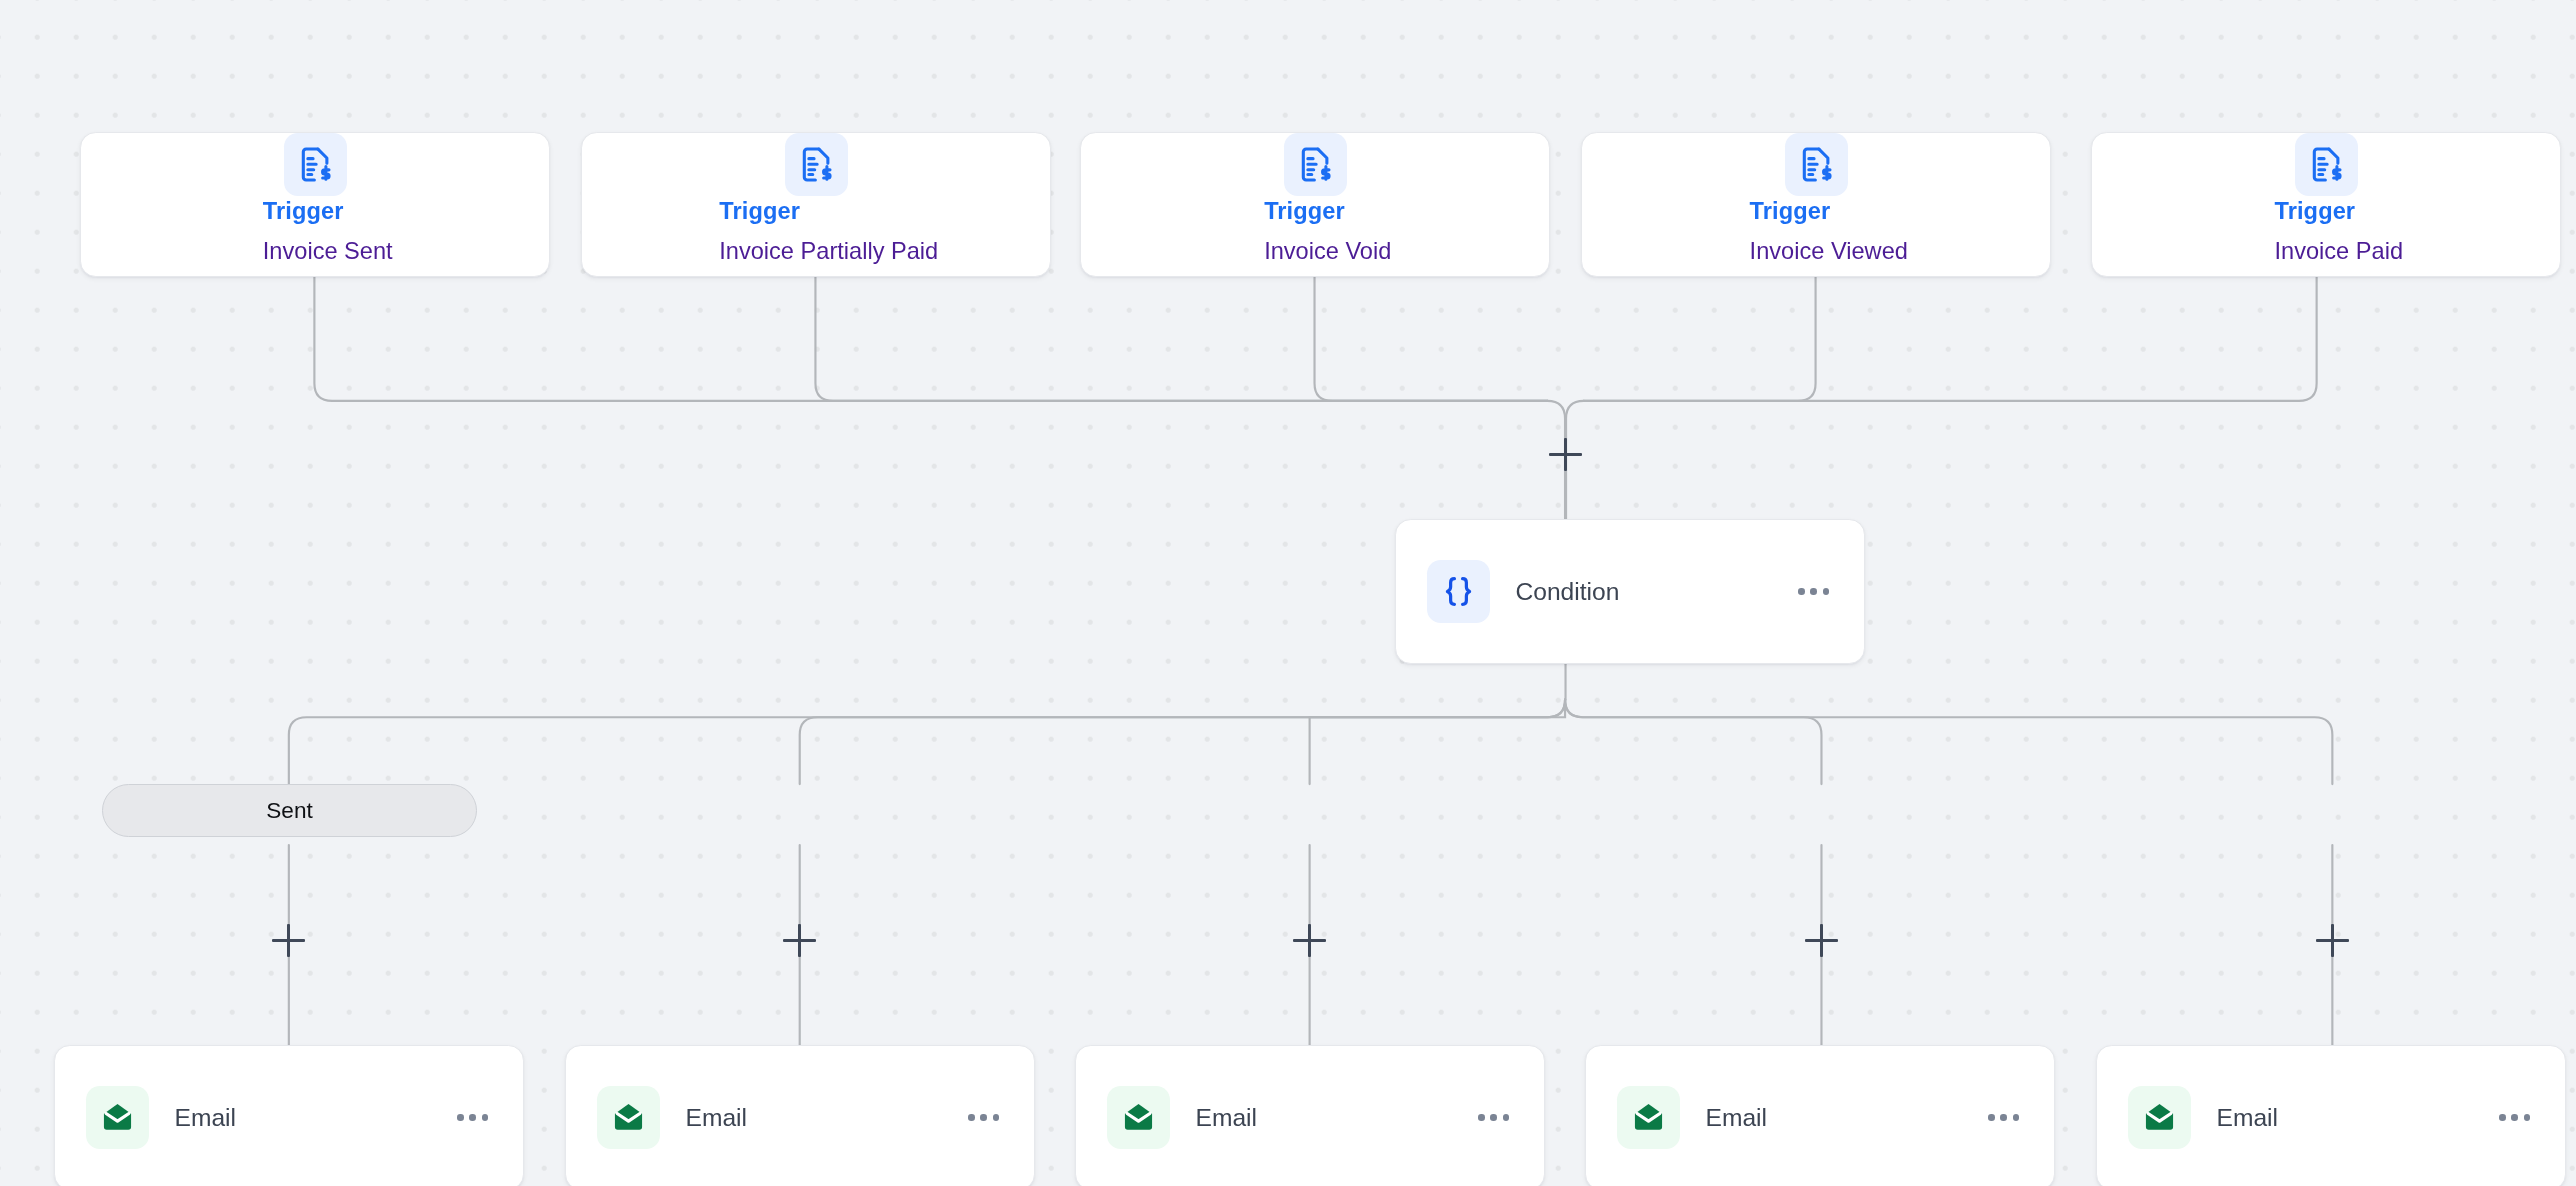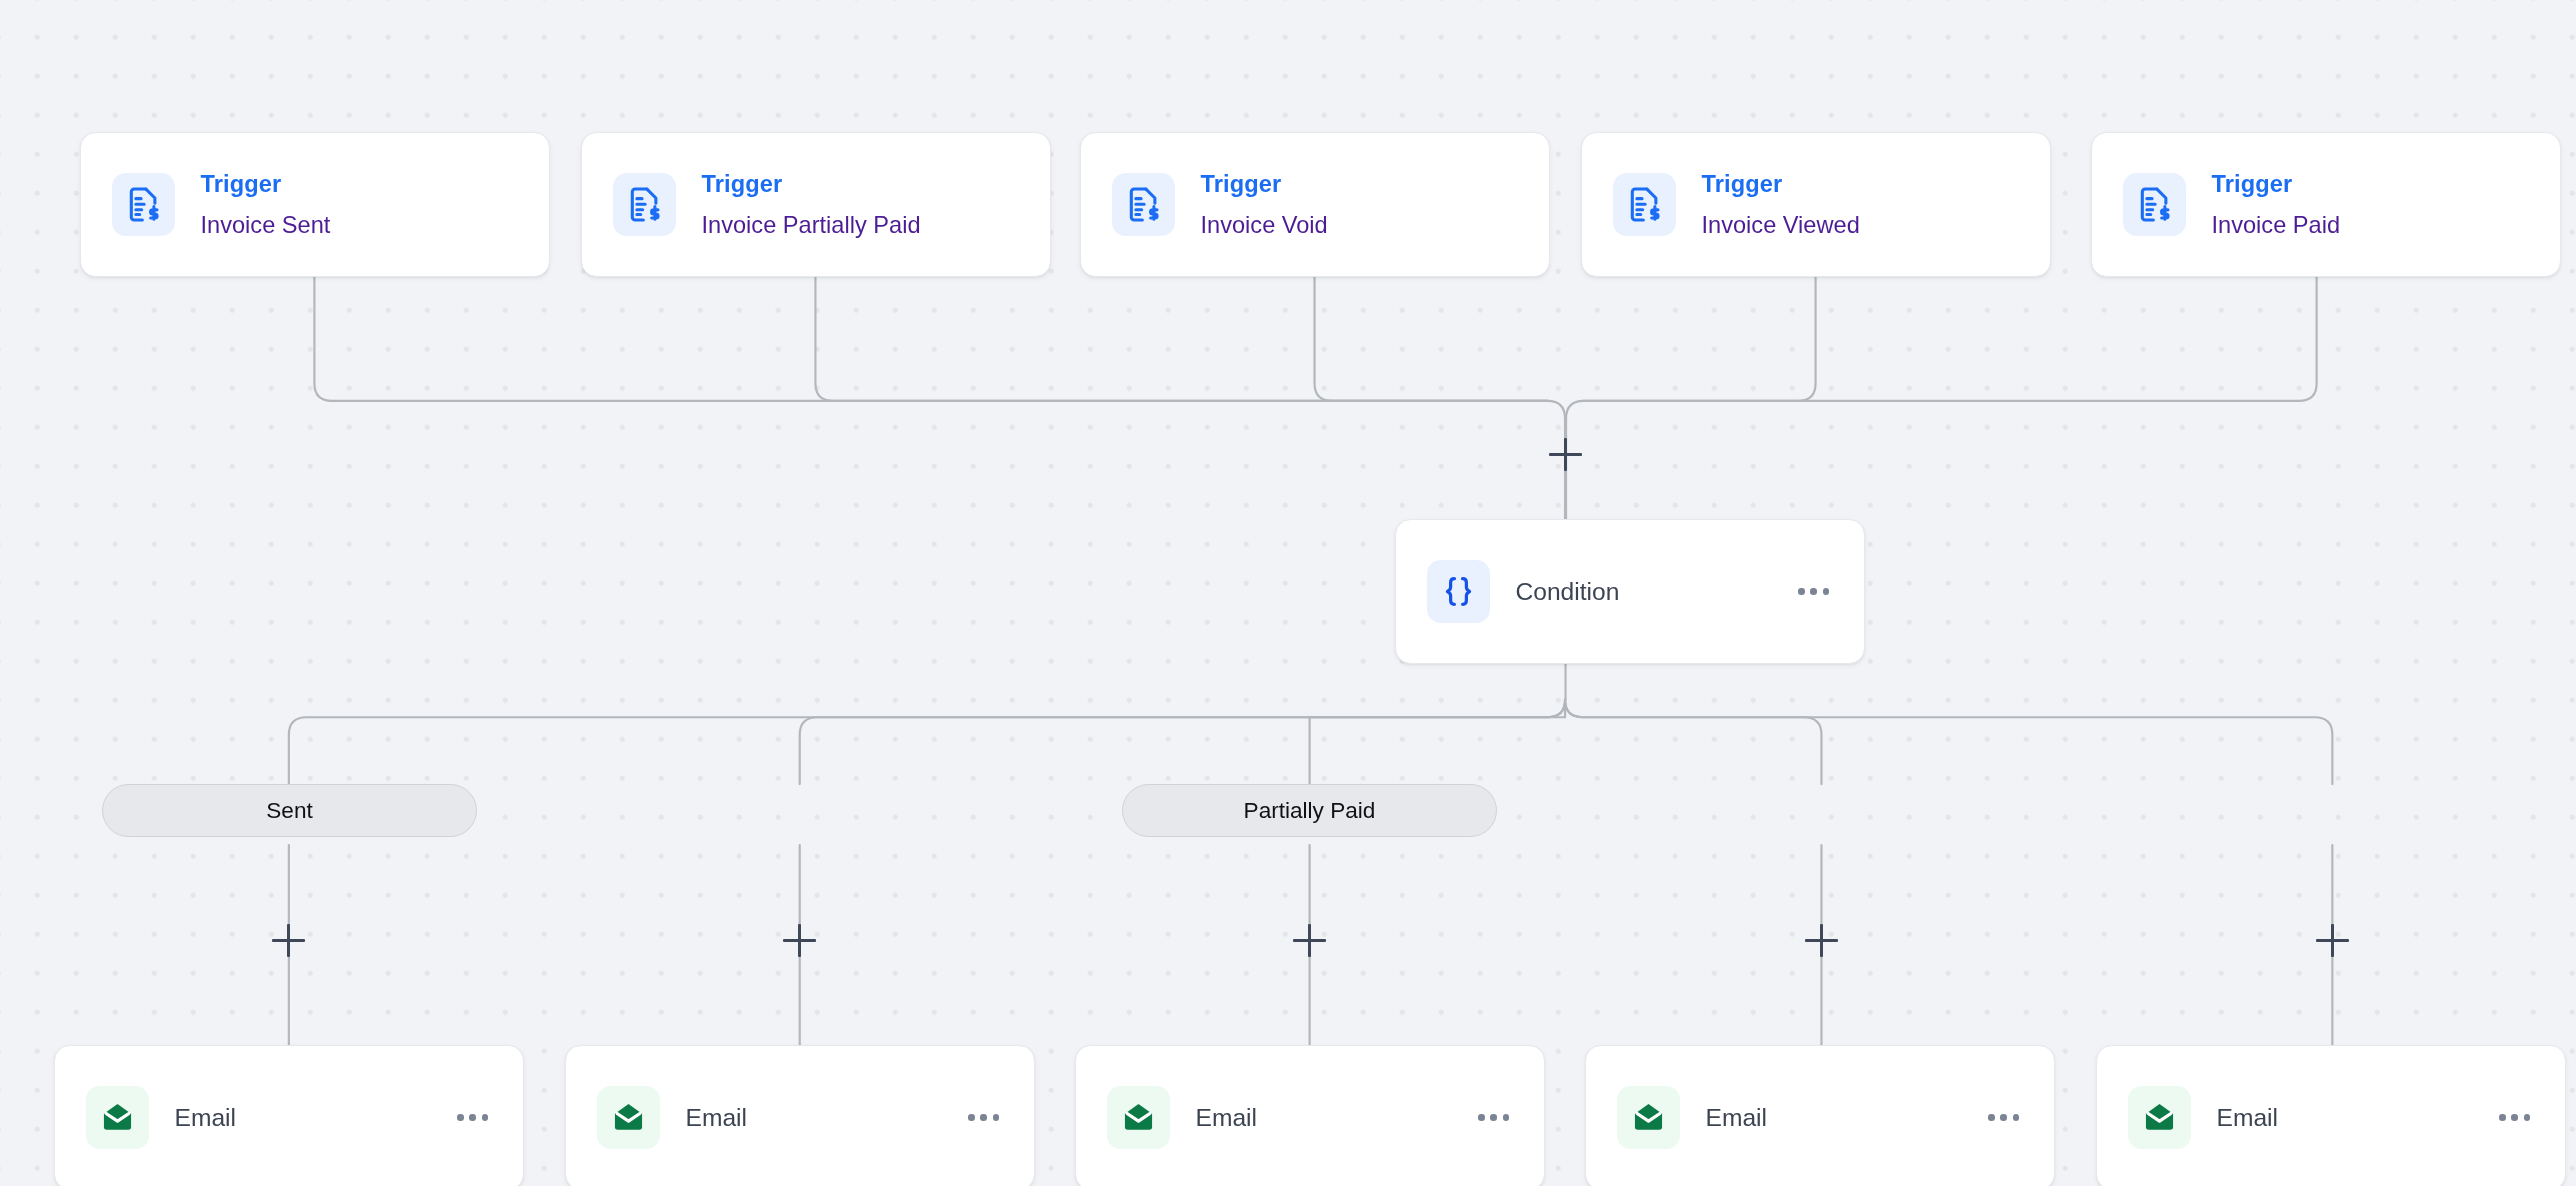--- a/index.html
+++ b/index.html
@@ -50,20 +50,21 @@
     box-sizing: border-box;
     display: flex;
     align-items: center;
     z-index: 3;
   }
 
   .trigger-card {
     width: 470px;
     height: 145px;
     padding: 0 31px;
+    flex-direction: column;
   }
 
   .node-icon {
     width: 63px;
     height: 63px;
     border-radius: 13.8px;
     flex: 0 0 63px;
     display: flex;
     align-items: center;
     justify-content: center;
@@ -283,23 +284,20 @@
     <div class="dots-menu">
       <span></span>
         <span></span>
         <span></span>
     </div>
   </div>
 
   <div class="branch-pill" style="left:102px;  top:784px; width:375px;">
     <span>Sent</span>
   </div>
-  <div class="branch-pill" style="left:1122px; top:784px; width:375px;">
-    <span>Partially Paid</span>
-  </div>
 
   <div class="plus-btn" style="left:272px;  top:924px;"></div>
   <div class="plus-btn" style="left:783px;  top:924px;"></div>
   <div class="plus-btn" style="left:1293px; top:924px;"></div>
   <div class="plus-btn" style="left:1805px; top:924px;"></div>
   <div class="plus-btn" style="left:2316px; top:924px;"></div>
 
   <div class="node-card action-card" style="left:54px;   top:1045px;">
     <div class="node-icon green">
       <svg width="37" height="37" viewBox="0 0 24 24">

